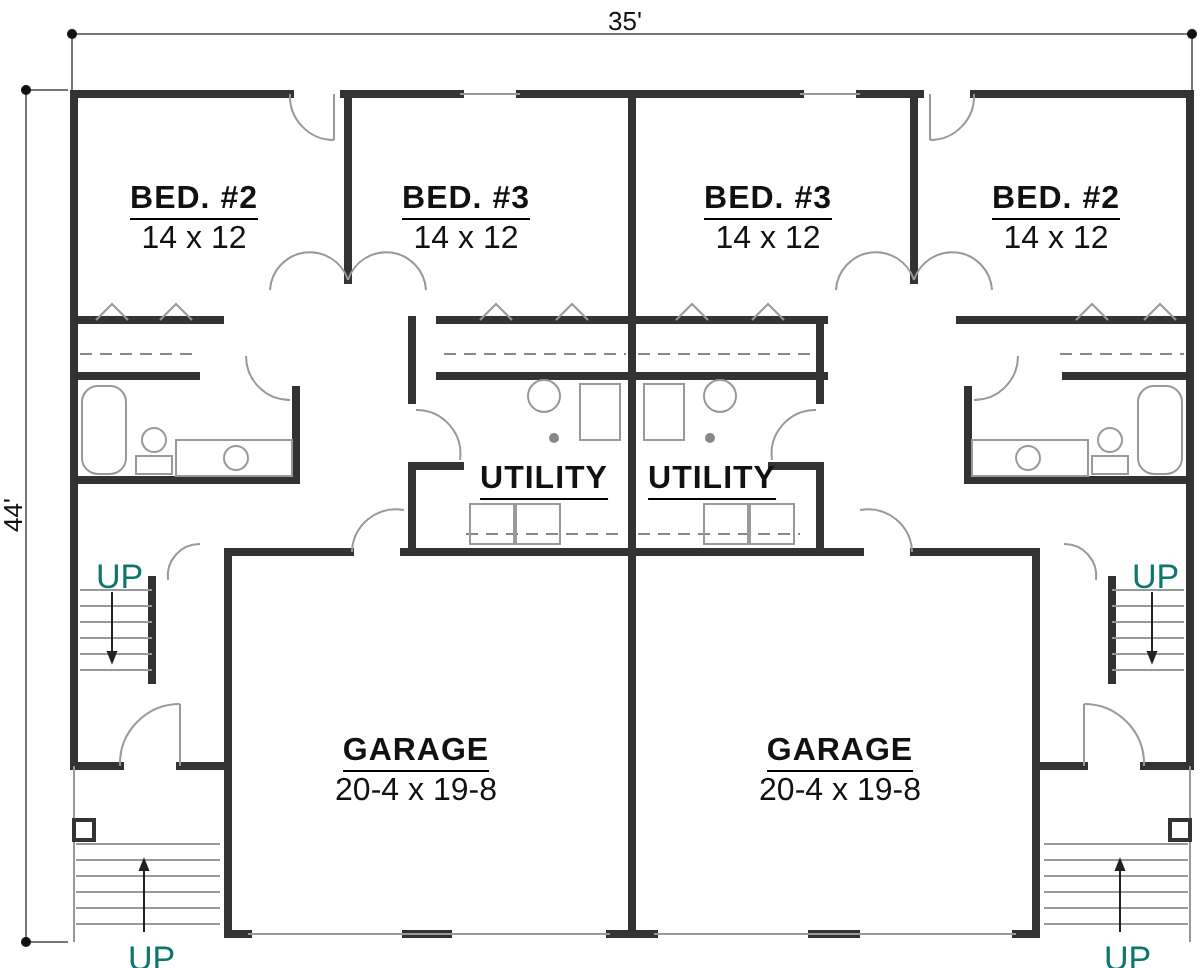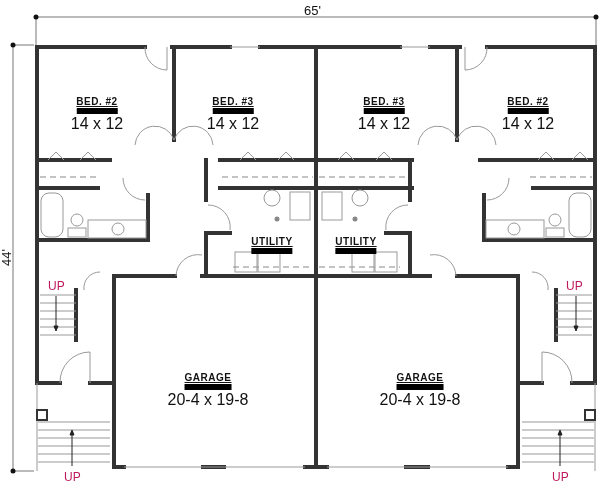--- a/index.html
+++ b/index.html
@@ -1,22 +1,22 @@
 <!DOCTYPE html>
 <html><head>
 <meta charset="utf-8">
 <style>
   html, body { margin:0; padding:0; background:#ffffff; }
   body { width:600px; height:484px; overflow:hidden; position:relative; font-family:"Liberation Sans", sans-serif; }
   #plan { position:absolute; left:0; top:0; width:600px; height:484px; }
   .room-label { position:absolute; text-align:center; color:#111; transform:translateX(-50%); line-height:1; }
-  .room-name { font-weight:bold; font-size:10px; letter-spacing:0.5px; border-bottom:6px solid #000000; padding-bottom:1px; display:inline-block;text-decoration:underline; }
+  .room-name { font-weight:bold; font-size:16px; letter-spacing:0.5px; border-bottom:1px solid #000000; padding-bottom:1px; display:inline-block; }
   .room-dim { font-size:16px; margin-top:2px; }
   .dim-label { position:absolute; font-size:13px; color:#111; }
-  .up-label { position:absolute; font-size:12px; color:#be185d; }
+  .up-label { position:absolute; font-size:17px; color:#0f766e; }
 </style>
 </head>
 <body>
 
 <svg id="plan" viewBox="0 0 600 484" xmlns="http://www.w3.org/2000/svg">
 
   <g stroke="#777" stroke-width="1" fill="none">
     <line x1="36" y1="17" x2="596" y2="17"></line>
     <line x1="36" y1="17" x2="36" y2="45"></line>
     <line x1="596" y1="17" x2="596" y2="45"></line>
@@ -200,21 +200,21 @@
   <g stroke="#333" stroke-width="2" fill="none">
     <rect x="37" y="410" width="10" height="10"></rect>
     <rect x="585" y="410" width="10" height="10"></rect>
   </g>
   <g fill="#888">
     <circle cx="277" cy="219" r="2.5"></circle>
       <circle cx="355" cy="219" r="2.5"></circle>
   </g>
 </svg>
 
-<div class="dim-label" style="left:304px;top:3px;">65'</div>
+<div class="dim-label" style="left:304px;top:3px;">35'</div>
 <div class="dim-label" style="left:-2px;top:250px;transform:rotate(-90deg);">44'</div>
 
 <div class="room-label" style="left:97px;top:92px;">
   <div class="room-name">BED. #2</div>
   <div class="room-dim">14 x 12</div>
 </div>
 <div class="room-label" style="left:233px;top:92px;">
   <div class="room-name">BED. #3</div>
   <div class="room-dim">14 x 12</div>
 </div>

